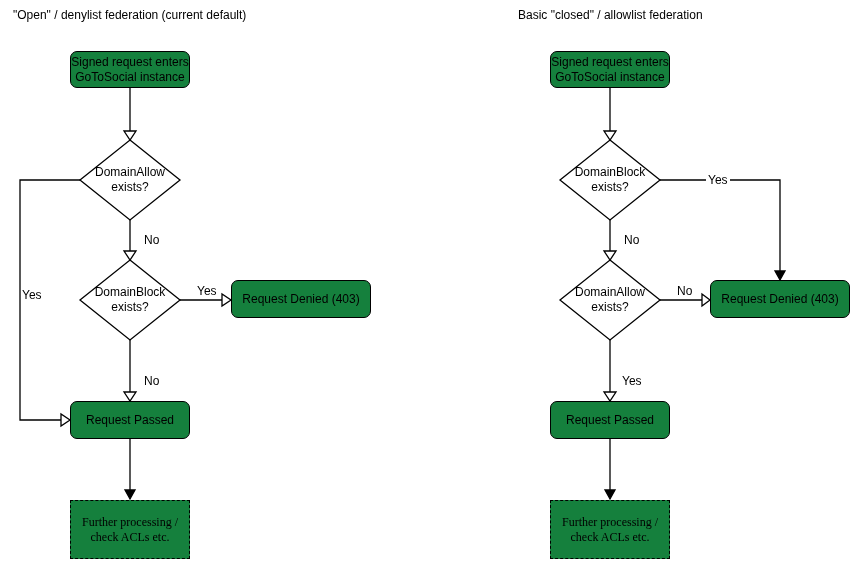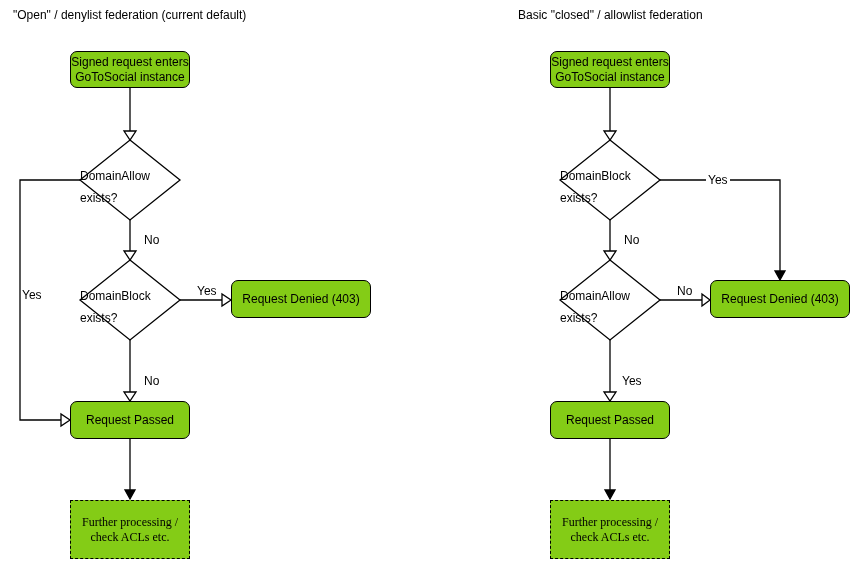--- a/index.html
+++ b/index.html
@@ -24,32 +24,33 @@
     white-space: nowrap;
     line-height: 14px;
   }
   .node {
     position: absolute;
     box-sizing: border-box;
     display: flex;
     align-items: center;
     justify-content: center;
     text-align: center;
-    background: #84cc16;
+    background: #15803d;
     border: 1px solid #000000;
     white-space: pre-line;
     line-height: 15px;
   }
   .rounded { border-radius: 7px; }
   .dashedbox { border: 1px dashed #000000; font-family: Liberation Serif, serif; }
   .diamond-label {
     position: absolute;
     width: 100px;
+    text-align: center;
     white-space: pre-line;
-    line-height: 22px;
+    line-height: 15px;
   }
   .edge-label {
     position: absolute;
     height: 14px;
     line-height: 14px;
     white-space: nowrap;
   }
   .edge-label.on-line {
     background: #ffffff;
     padding: 0 2px;

